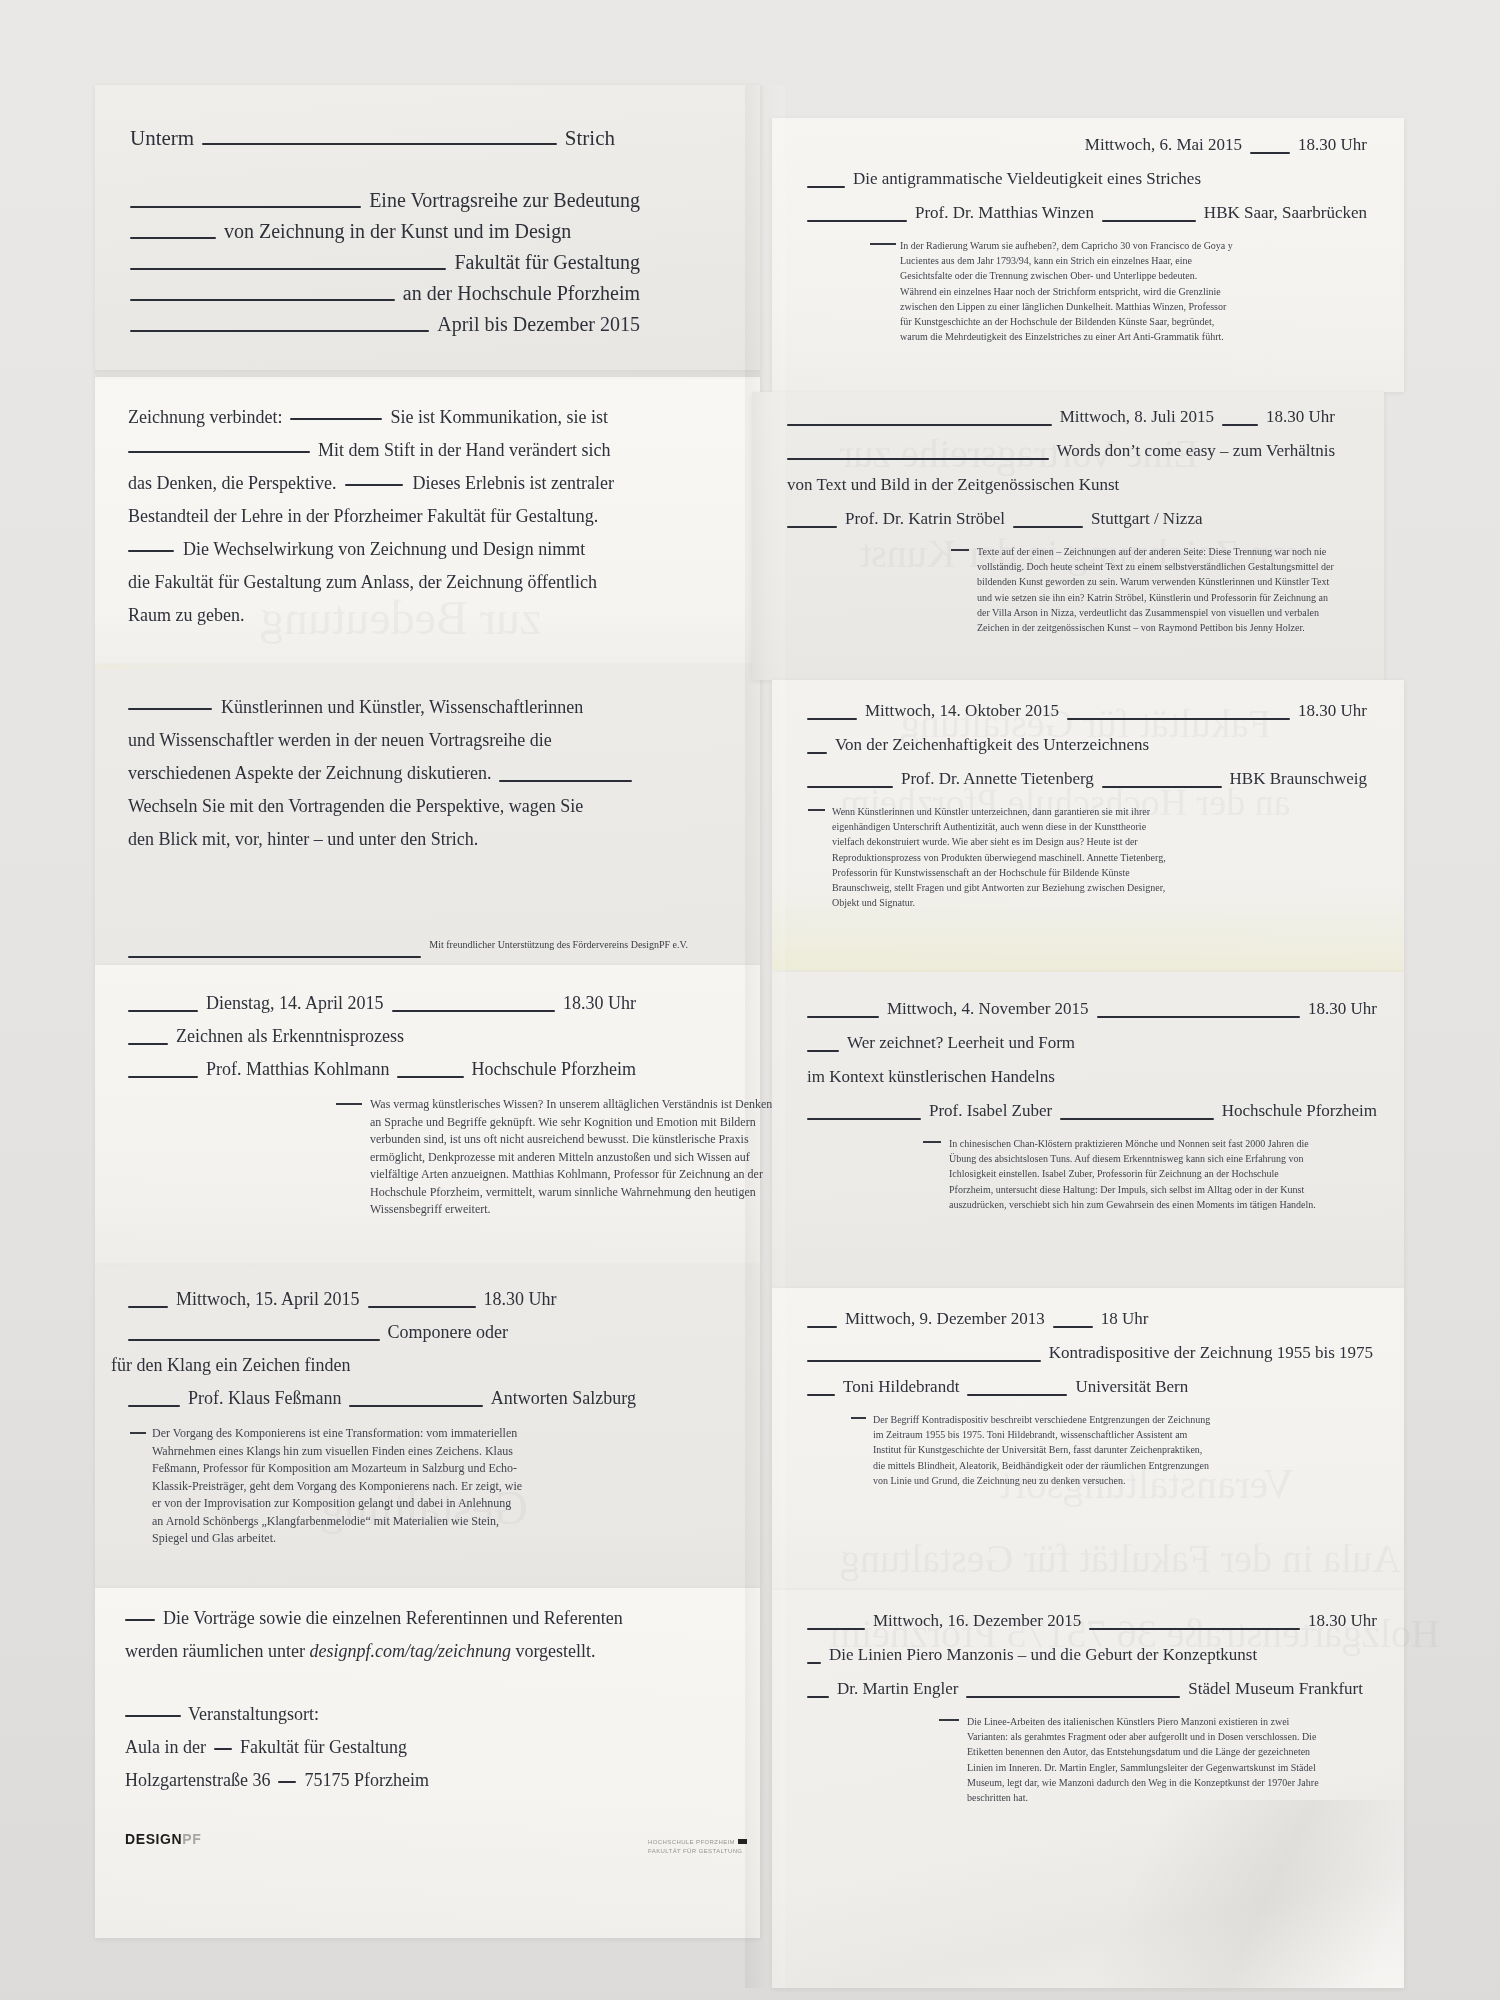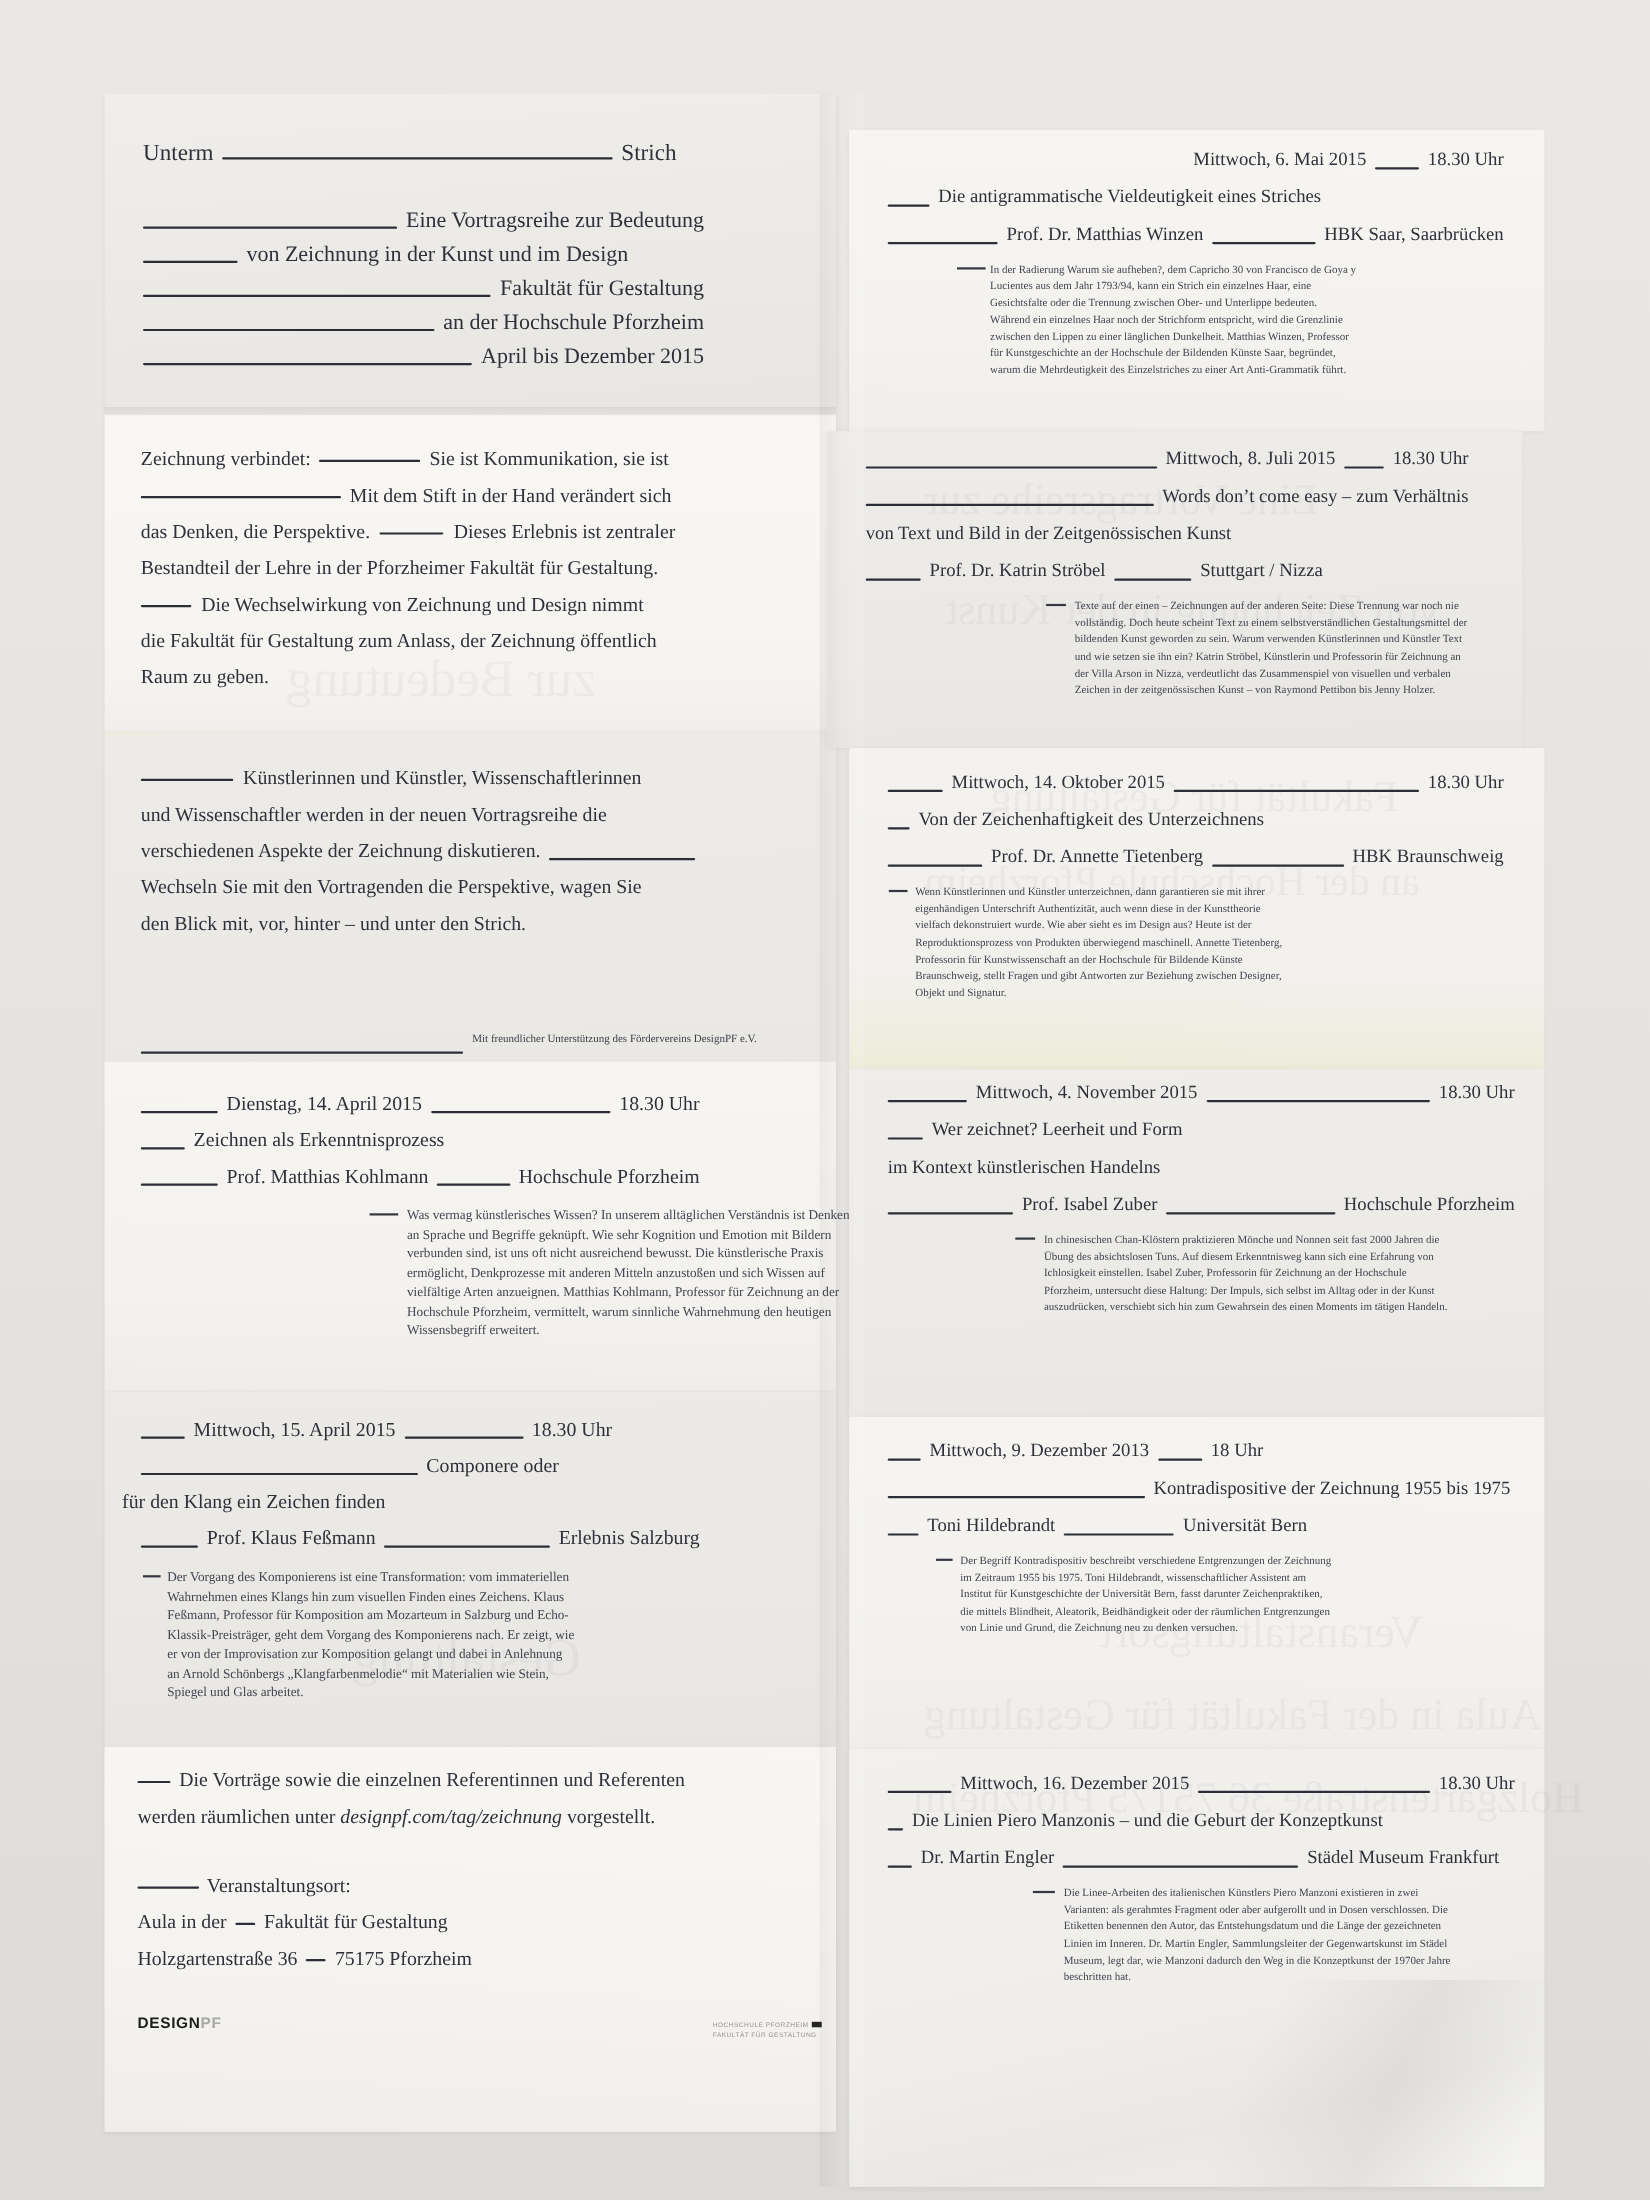--- a/index.html
+++ b/index.html
@@ -136,21 +136,21 @@
     </div>
     <div class="row" style="width:380px;">
       <span class="fs fill"></span>
       <span class="txt">Componere oder</span>
     </div>
     <div style="margin-left:-17px;">für den Klang ein Zeichen finden</div>
     <div class="row" style="width:508px;">
       <span class="fs" style="width:52px;"></span>
       <span class="txt">Prof. Klaus Feßmann</span>
       <span class="fs fill mid"></span>
-      <span class="txt">Erlebnis Salzburg</span>
+      <span class="txt">Antworten Salzburg</span>
     </div>
     <div class="desc descL2" style="margin:10px 0 0 24px;width:372px;">
       <span class="lead" style="left:-22px;width:16px;"></span>
       <span>Der Vorgang des Komponierens ist eine Transformation: vom immateriellen Wahrnehmen eines Klangs hin zum visuellen Finden eines Zeichens. Klaus Feßmann, Professor für Komposition am Mozarteum in Salzburg und Echo-Klassik-Preisträger, geht dem Vorgang des Komponierens nach. Er zeigt, wie er von der Improvisation zur Komposition gelangt und dabei in Anlehnung an Arnold Schönbergs „Klangfarbenmelodie“ mit Materialien wie Stein, Spiegel und Glas arbeitet.</span>
     </div>
   </div>
 </div>
 
 <div class="panel" style="left:95px;top:1588px;width:665px;height:350px;background:linear-gradient(183deg,#f7f6f3 0%,#f4f3f0 60%,#efeeeb 100%);">
   <div class="pad body18" style="padding:14px 28px 0 30px;white-space:nowrap;">
@@ -239,21 +239,21 @@
       <span class="txt">HBK Braunschweig</span>
     </div>
     <div class="desc descR" style="margin:8px 0 0 25px;width:342px;">
       <span class="lead" style="left:-24px;top:5px;width:17px;"></span>
       <span>Wenn Künstlerinnen und Künstler unterzeichnen, dann garantieren sie mit ihrer eigenhändigen Unterschrift Authentizität, auch wenn diese in der Kunsttheorie vielfach dekonstruiert wurde. Wie aber sieht es im Design aus? Heute ist der Reproduktionsprozess von Produkten überwiegend maschinell. Annette Tietenberg, Professorin für Kunstwissenschaft an der Hochschule für Bildende Künste Braunschweig, stellt Fragen und gibt Antworten zur Beziehung zwischen Designer, Objekt und Signatur.</span>
     </div>
   </div>
 </div>
 
 <div class="panel" style="left:772px;top:972px;width:632px;height:316px;background:linear-gradient(179deg,#eeedea 0%,#ebeae7 70%,#e8e7e4 100%);">
-  <div class="pad body17" style="padding:4px 25px 0 35px;">
+  <div class="pad body17" style="padding:20px 25px 0 35px;">
     <div class="row" style="width:570px;">
       <span class="fs" style="width:72px;"></span>
       <span class="txt">Mittwoch, 4. November 2015</span>
       <span class="fs fill mid"></span>
       <span class="txt">18.30 Uhr</span>
     </div>
     <div class="row">
       <span class="fs" style="width:32px;"></span>
       <span class="txt">Wer zeichnet? Leerheit und Form</span>
     </div>

